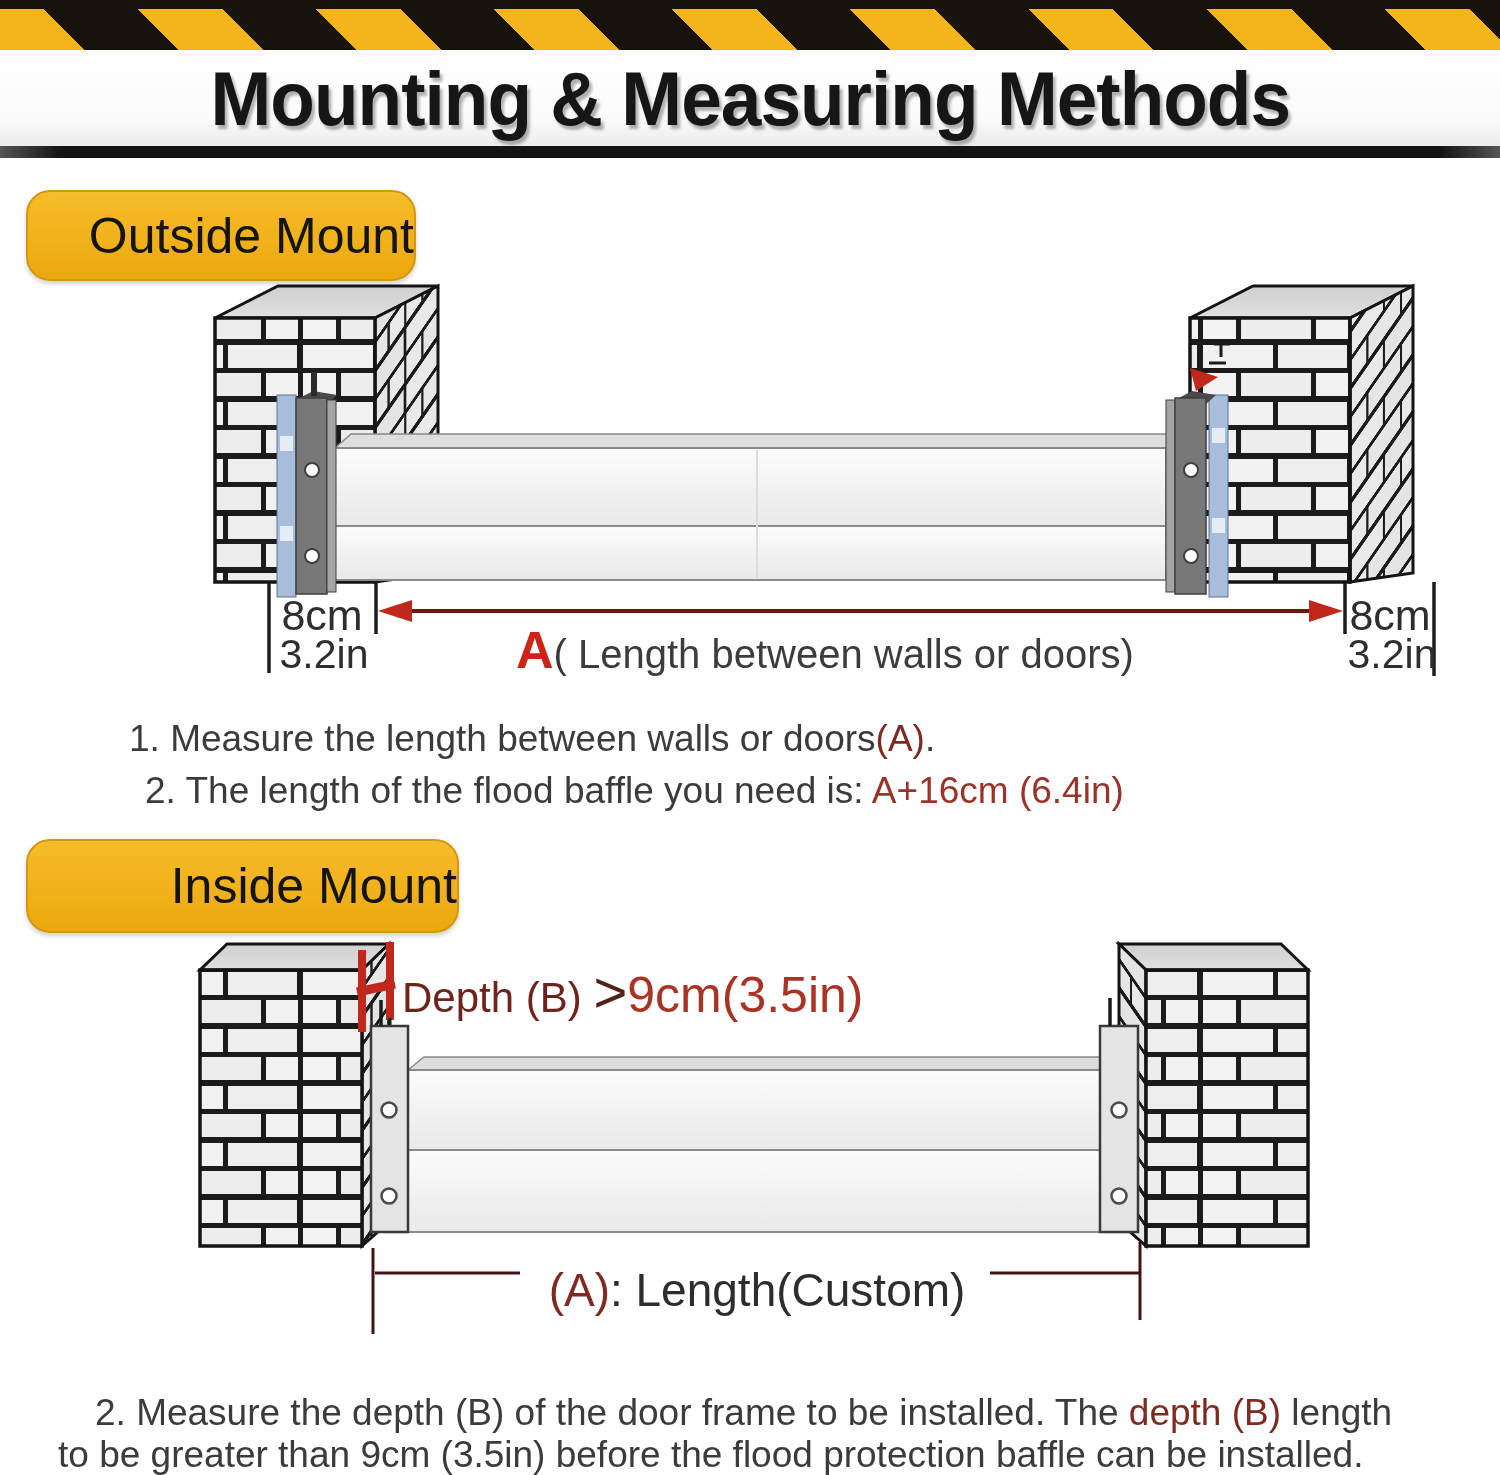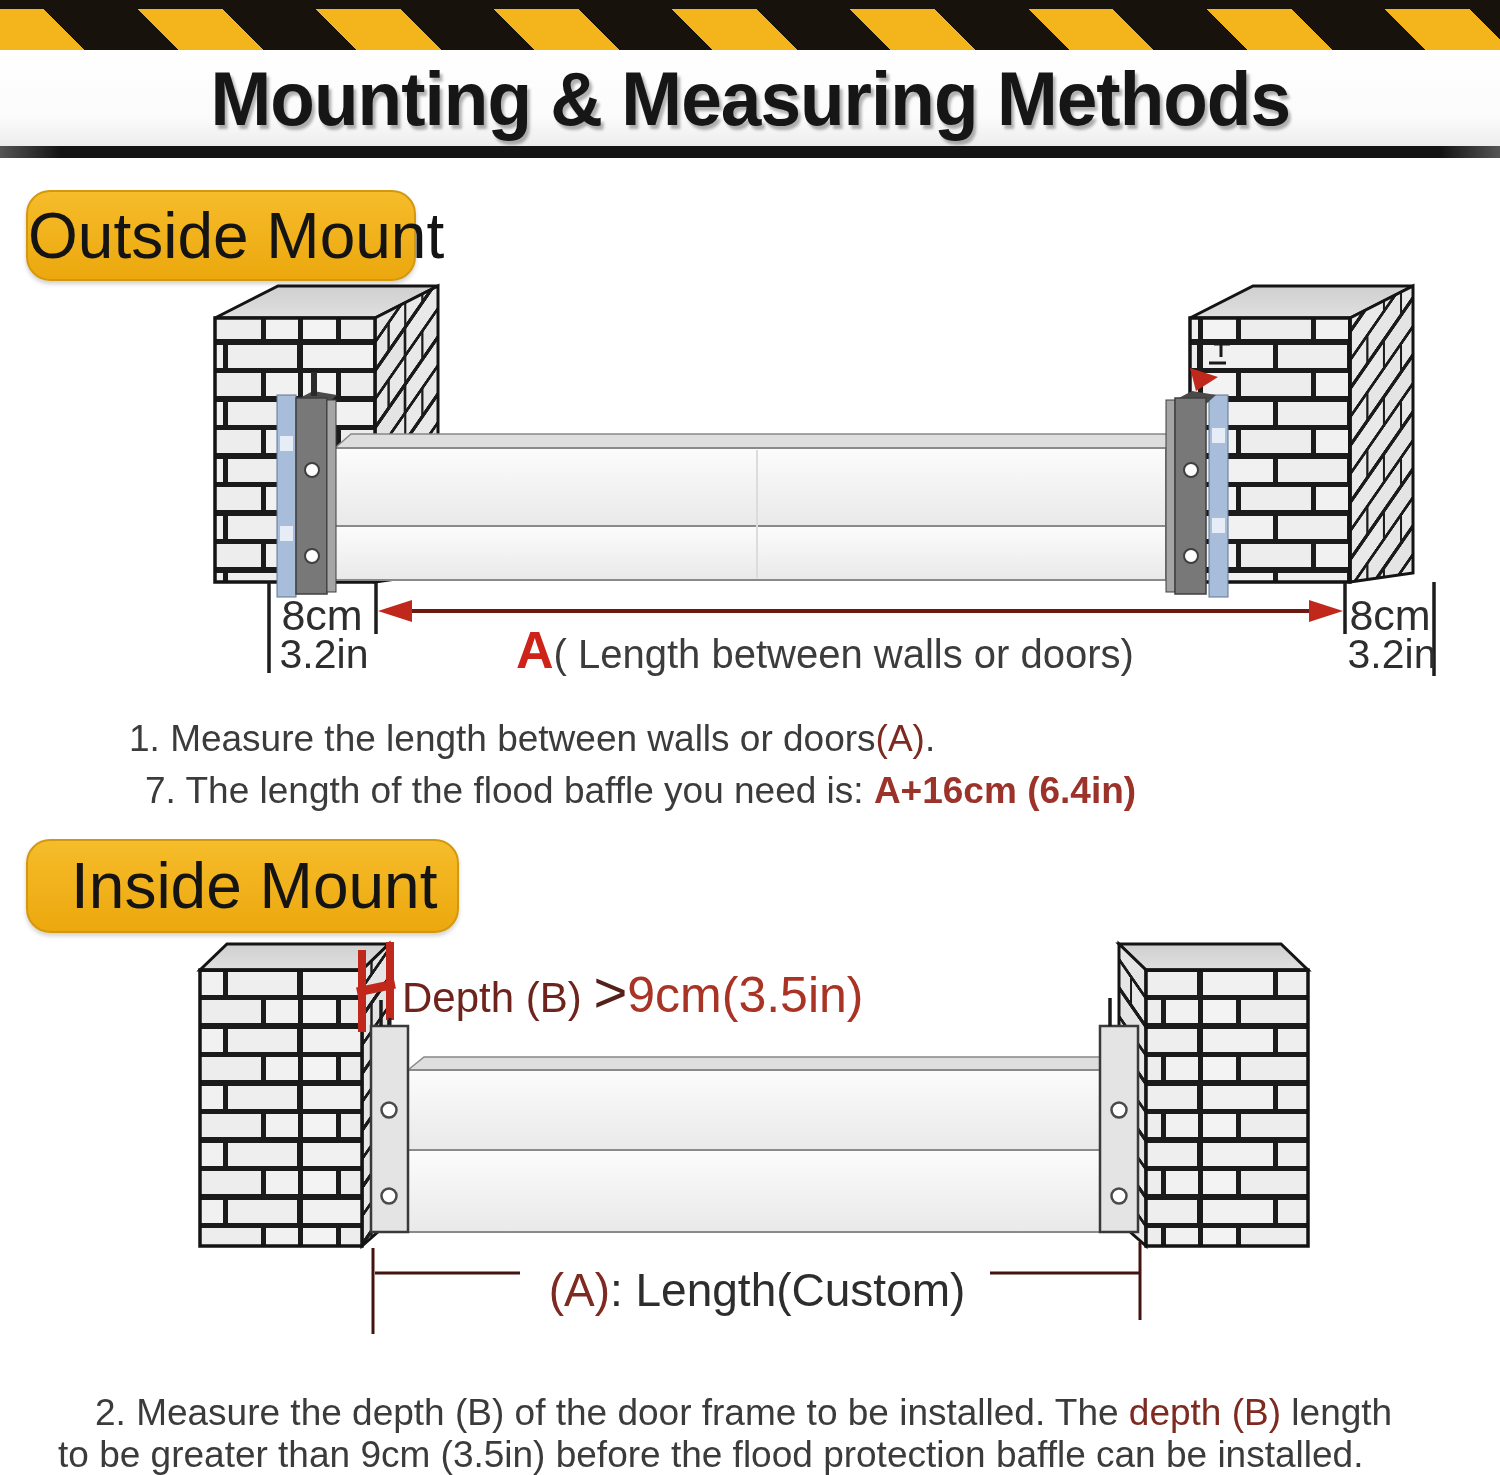--- a/index.html
+++ b/index.html
@@ -26,36 +26,36 @@
   }
   .header-bar { position:absolute; left:0; top:146px; width:100%; height:12px;
     background:linear-gradient(90deg,#555 0%, #141414 4%, #141414 96%, #555 100%); }
 
   
   .badge {
     position:absolute; left:26px; width:386px; height:87px;
     background:linear-gradient(#f6bc2a,#eca80e);
     border:2px solid #d3980f; border-radius:24px;
     box-shadow:0 3px 4px rgba(0,0,0,0.18);
-    display:flex; align-items:center; justify-content:flex-start;
-    font-size:64px; color:#141414; white-space:nowrap;
+    display:flex; align-items:center; justify-content:flex-end;
+    font-size:50px; color:#141414; white-space:nowrap;
   }
   #badge-outside { top:190px; }
   #badge-inside  { top:839px; height:90px;padding-left:43px; }
 
   
   .diagram-svg { position:absolute; left:0; width:1500px; }
   #svg-outside { top:280px; height:400px; }
   #svg-inside  { top:938px; height:402px; }
   svg text { font-family:"Liberation Sans", sans-serif; }
 
   
   .step { position:absolute; font-size:37px; color:#3b3b3b; white-space:nowrap; letter-spacing:0; }
   .accent { color:#7e2a20; }
-  .accent-bright { color:#9c332a;font-weight:bold; }
+  .accent-bright { color:#9c332a; }
   #out-step1 { left:129px; top:718px; }
   #out-step2 { left:145px; top:770px; }
   #in-step1  { left:95px;  top:1334px; }
   #in-step2a { left:95px;  top:1392px; }
   #in-step2b { left:58px;  top:1434px; }
 </style>
 </head>
 <body>
 
 <div id="page">
@@ -166,21 +166,21 @@
       <polygon points="1309,600 1309,622 1343,611" fill="#c1281c"></polygon>
       <text x="322" y="630" text-anchor="middle" font-size="43" fill="#2e2e2e">8cm</text>
       <text x="324" y="668" text-anchor="middle" font-size="41" fill="#2e2e2e">3.2in</text>
       <text x="1390" y="630" text-anchor="middle" font-size="43" fill="#2e2e2e">8cm</text>
       <text x="1392" y="668" text-anchor="middle" font-size="41" fill="#2e2e2e">3.2in</text>
       <text x="516" y="668" font-size="40"><tspan fill="#ce2318" font-weight="bold" font-size="52">A</tspan><tspan fill="#3c3c3c">( Length between walls or doors)</tspan></text>
     </g>
   </svg>
 
   <div class="step" id="out-step1"><span>1. Measure the length between walls or doors</span><span class="accent">(A)</span><span>.</span></div>
-  <div class="step" id="out-step2"><span>7. The length of the flood baffle you need is: </span><span class="accent-bright">A+16cm (6.4in)</span></div>
+  <div class="step" id="out-step2"><span>2. The length of the flood baffle you need is: </span><span class="accent-bright">A+16cm (6.4in)</span></div>
 
   <div class="badge" id="badge-inside">
     <span>Inside Mount</span>
   </div>
 
   <svg id="svg-inside" class="diagram-svg" viewBox="0 938 1500 402">
 
     <g>
       <polygon points="200,970 362,970 389,944 227,944" fill="url(#topGrad)" stroke="#141414" stroke-width="3"></polygon>
       <polygon points="362,970 389,944 389,1222 362,1246" fill="url(#brickSideL)" stroke="#141414" stroke-width="3"></polygon>

